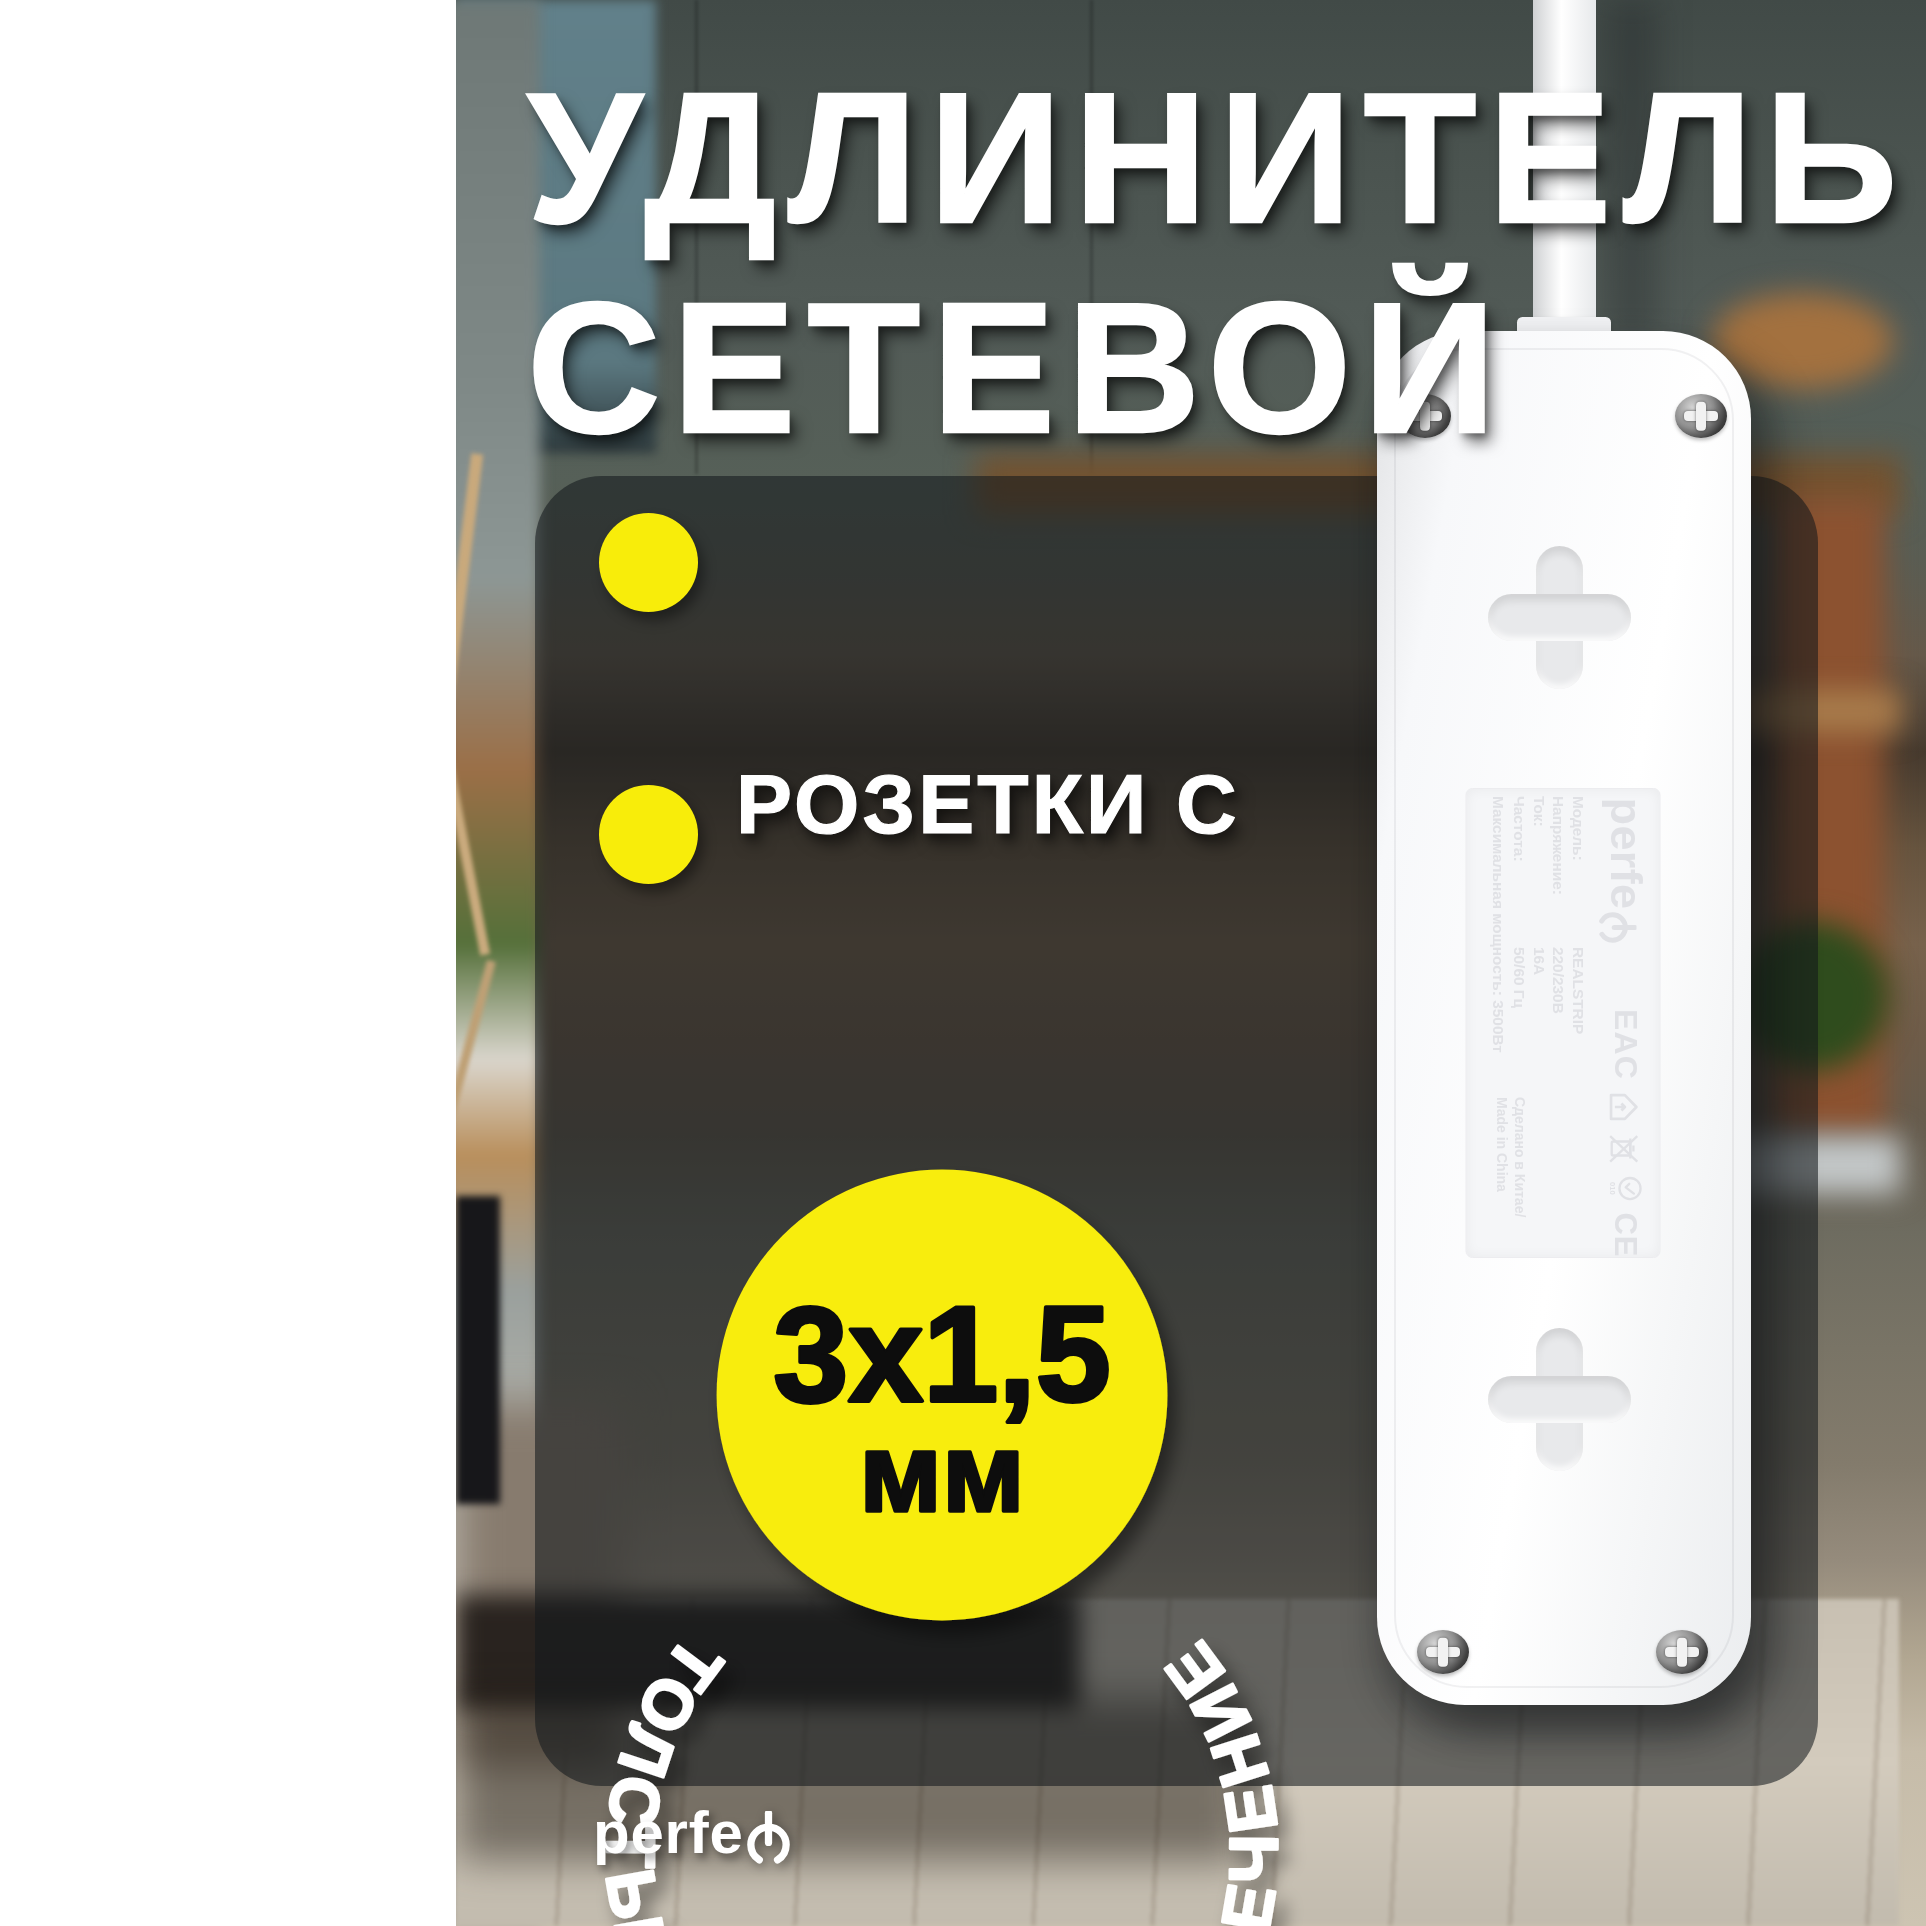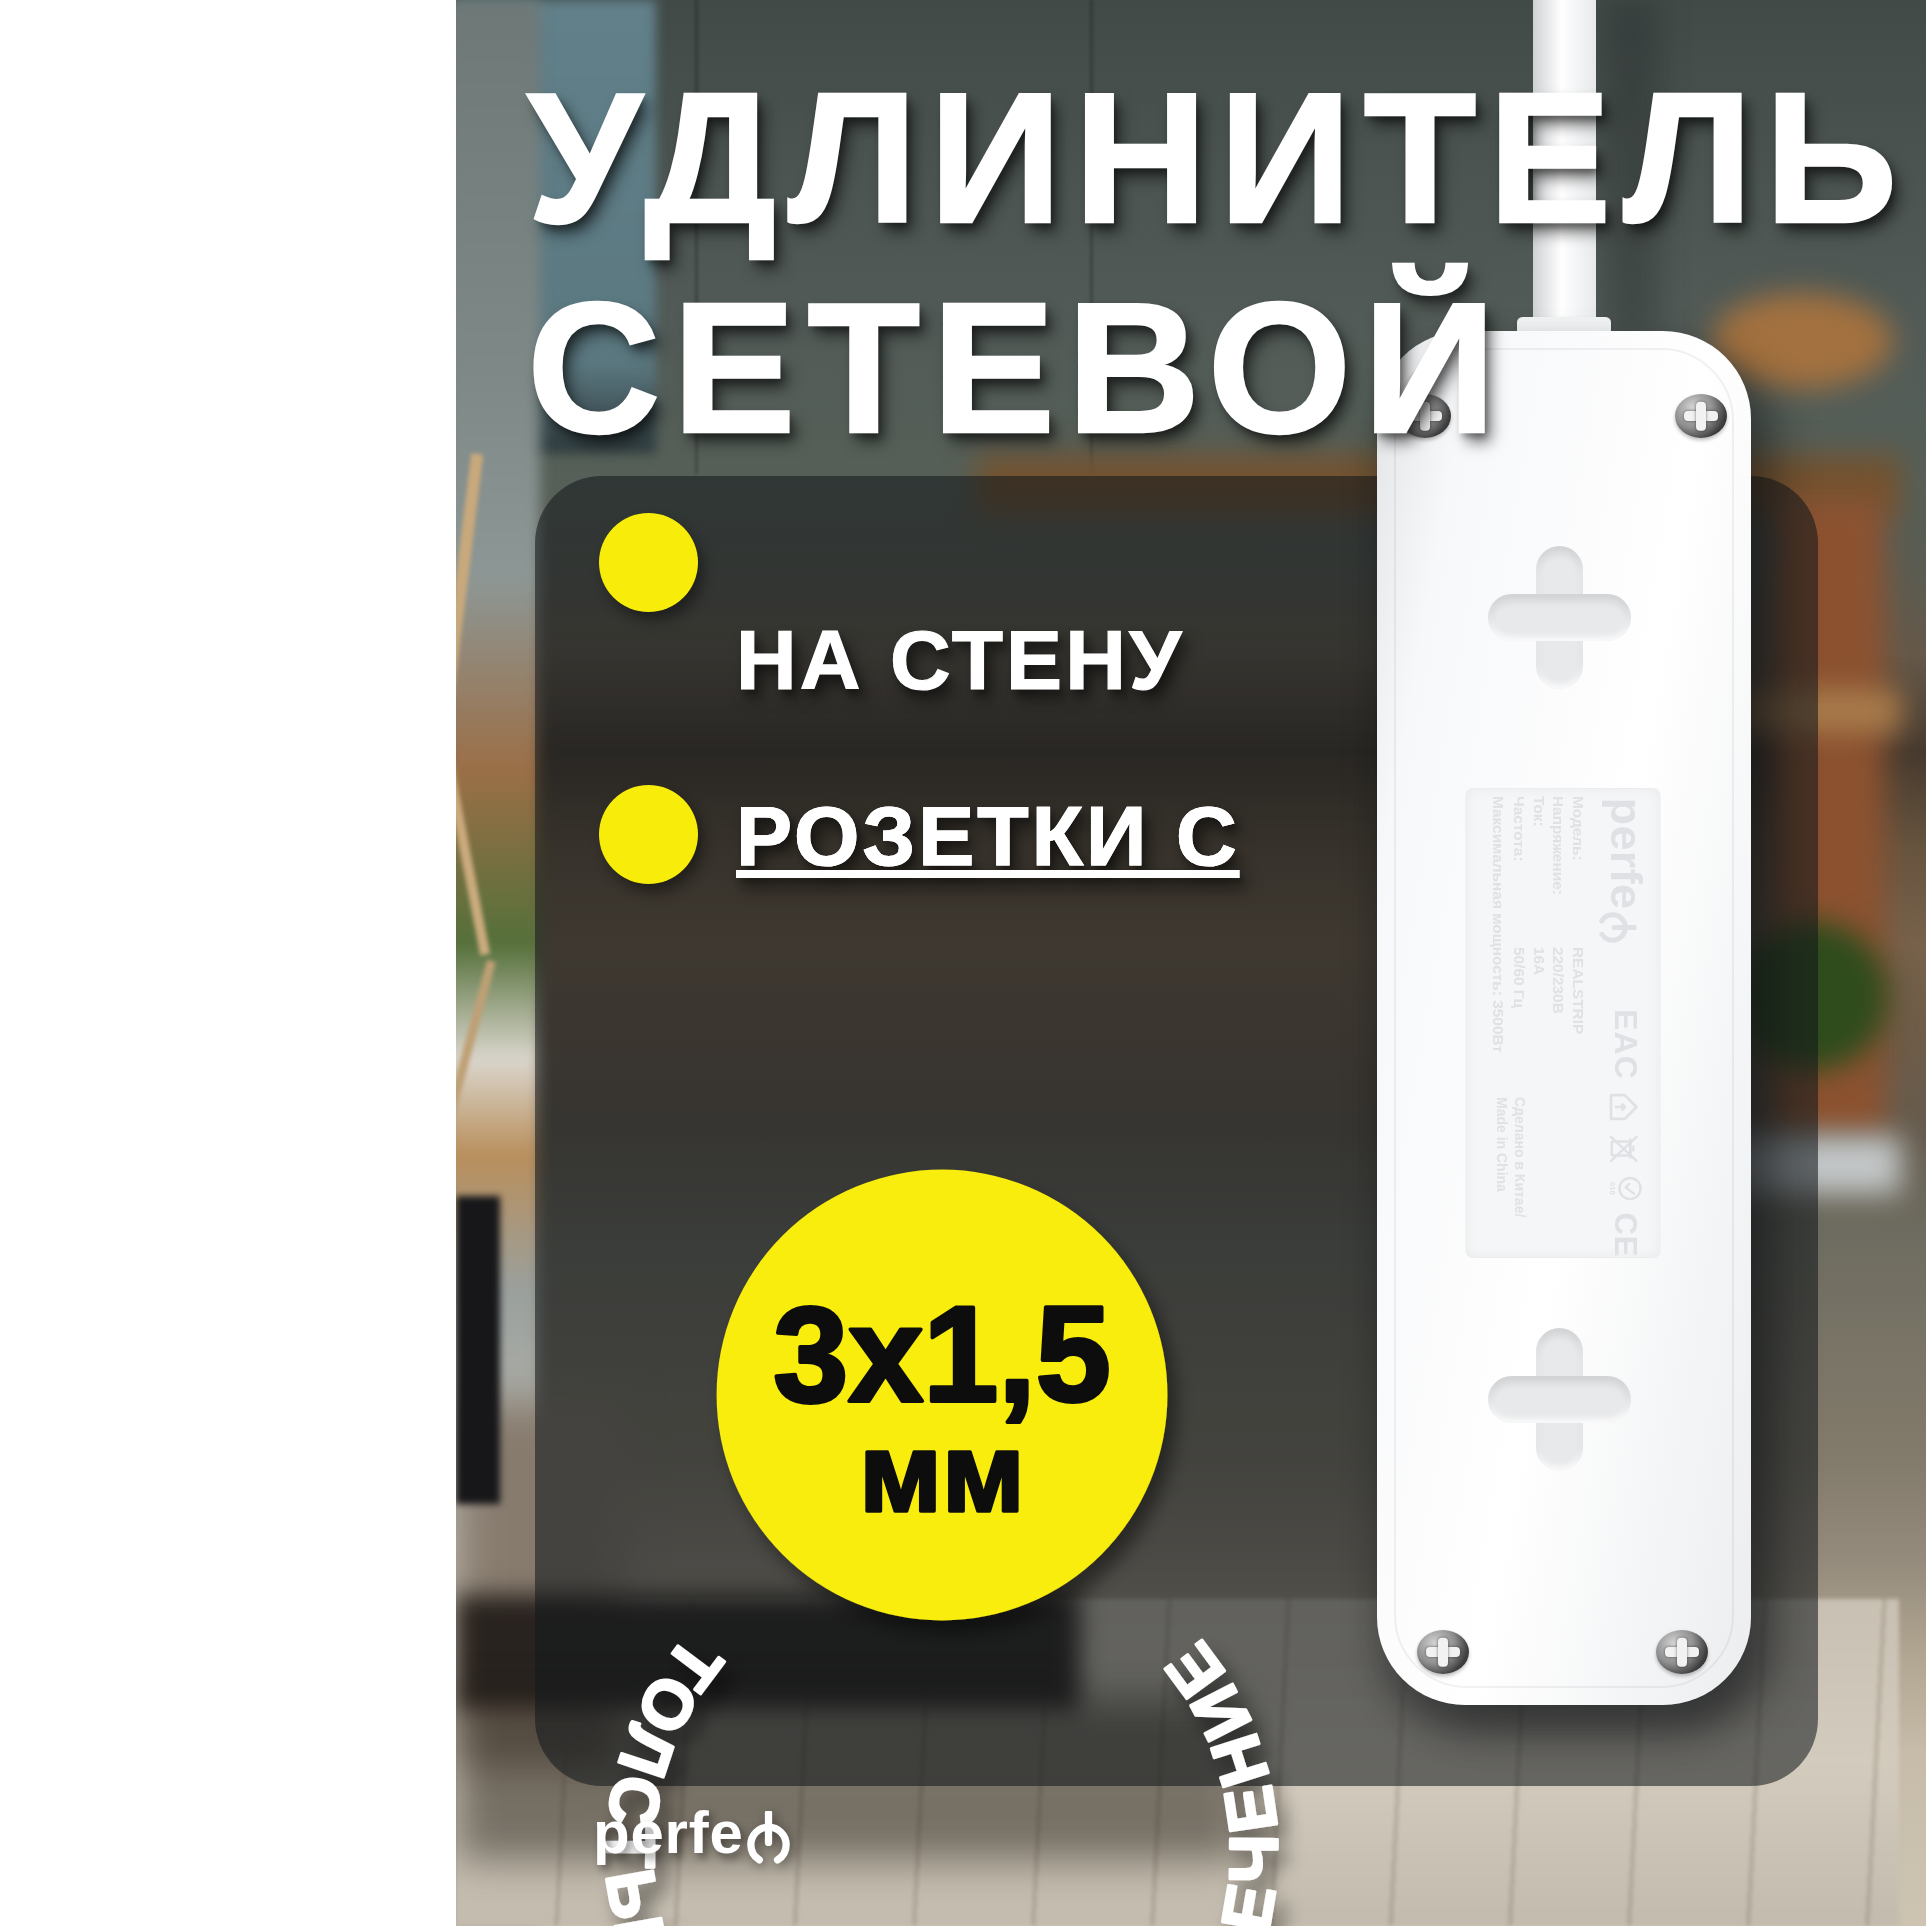--- a/index.html
+++ b/index.html
@@ -197,23 +197,22 @@
             <div>Made in China</div>
           </div>
         </div>
       </div>
     </div>
 
     <div class="big title-line" style="top:66px;">УДЛИНИТЕЛЬ</div>
     <div class="big title-line" style="top:276px;">СЕТЕВОЙ</div>
 
     <div class="dot" style="top:513px;"></div>
-    <div class="big feat-line" style="top:618px;">НА СТЕНУ</div>
     <div class="dot" style="top:785px;"></div>
-    <div class="big feat-line" style="top:794px;text-decoration:underline;">РОЗЕТКИ С</div>
+    <div class="big feat-line" style="top:762px;">РОЗЕТКИ С</div>
 
     <svg class="badge-svg" width="1156" height="1156" viewBox="0 0 3000 3000">
       <defs>
         <filter id="ds" x="-20%" y="-20%" width="140%" height="140%">
           <feDropShadow dx="24" dy="34" stdDeviation="24" flood-color="#000000" flood-opacity="0.45"></feDropShadow>
         </filter>
         <path id="arcPath" d="M 864 2093 A 870 870 0 1 0 2136 2093" fill="none"></path>
       </defs>
       <circle cx="1500" cy="1500" r="585" fill="#f8ed0a" filter="url(#ds)"></circle>
       <text font-size="178" font-weight="bold" fill="#ffffff" stroke="#ffffff" stroke-width="7" paint-order="stroke" stroke-linejoin="round" letter-spacing="16" filter="url(#ds)" font-family="Liberation Sans, DejaVu Sans, sans-serif">

